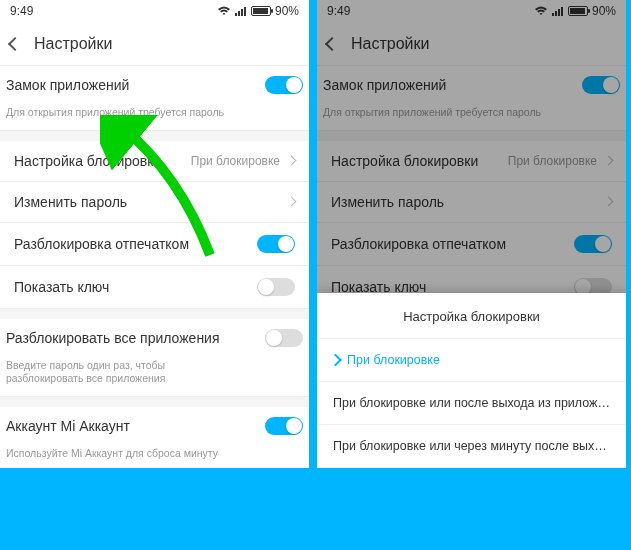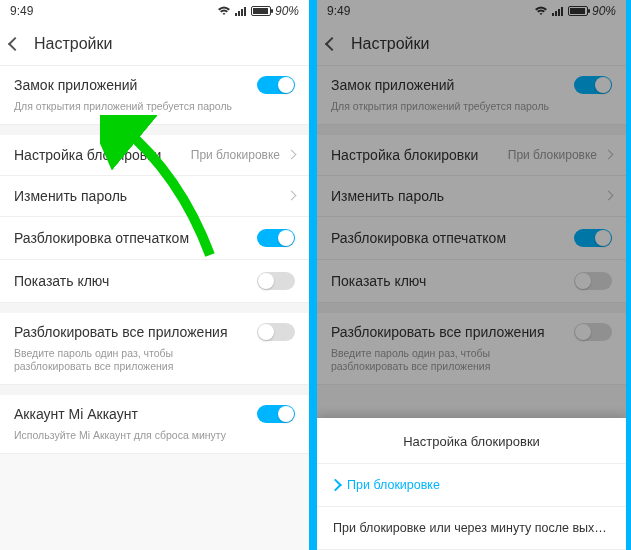--- a/index.html
+++ b/index.html
@@ -1,31 +1,31 @@
 <!DOCTYPE html>
 <html><head>
 <meta charset="utf-8">
 <style>
 * { box-sizing: border-box; margin: 0; padding: 0; }
 body { font-family: -apple-system, 'Helvetica Neue', Arial, sans-serif; background: #00b5ff; width: 631px; height: 550px; overflow: hidden; }
 .wrap { display: flex; gap: 8px; padding: 0; }
-.phone { width: 309px; height: 550px; background: #f8f8f8; position: relative; overflow: hidden; }
+.phone { width: 309px; height: 468px; background: #f8f8f8; position: relative; overflow: hidden; }
 .phone.dimmed::before { content: ""; position: absolute; inset: 0; background: rgba(0,0,0,0.35); z-index: 5; pointer-events: none; }
 .statusbar { height: 22px; background: #fff; display: flex; justify-content: space-between; align-items: center; padding: 0 10px; font-size: 12px; color: #333; }
-.status-right { display: flex; align-items: center; gap: 4px; font-style: italic; }
+.status-right { display: flex; align-items: center; gap: 4px; }
 .header { height: 44px; background: #fff; display: flex; align-items: center; padding: 0 10px; border-bottom: 1px solid #eee; gap: 14px; }
 .back-ic { width: 10px; height: 10px; border-left: 2px solid #555; border-bottom: 2px solid #555; transform: rotate(45deg); }
 .title { font-size: 16px; color: #333; font-weight: 500; text-align: right; }
 .list { background: #f5f5f5; }
-.item { background: #fff; padding: 10px 14px; border-bottom: 1px solid #eee; position: relative; }
+.item { background: #fff; padding: 10px 6px; border-bottom: 1px solid #eee; position: relative; }
 .item.tall { padding: 12px 14px; }
 .item.gap-top { margin-top: 10px; }
 .item-main { display: flex; justify-content: space-between; align-items: center; }
 .item-title { font-size: 14px; color: #333; }
-.item-sub { font-size: 10.5px; color: #999; margin-top: 6px; max-width: 220px; line-height: 1.3; }
+.item-sub { font-size: 10.5px; color: #999; margin-top: 12px; max-width: 220px; line-height: 1.3; }
 .item-val { font-size: 12px; color: #999; }
 .toggle { width: 38px; height: 18px; border-radius: 9px; position: relative; }
 .toggle.on { background: #00b5ff; }
 .toggle.off { background: #ddd; }
 .toggle::after { content: ""; position: absolute; width: 16px; height: 16px; border-radius: 50%; background: #fff; top: 1px; box-shadow: 0 1px 2px rgba(0,0,0,0.2); }
 .toggle.on::after { right: 1px; }
 .toggle.off::after { left: 1px; }
 .chev { width: 7px; height: 7px; border-right: 1.5px solid #bbb; border-top: 1.5px solid #bbb; transform: rotate(45deg); margin-left: 8px; }
 .rside { display: flex; align-items: center; }
 .wifi { display: inline-block; }
@@ -197,17 +197,18 @@
         <span class="item-title">Разблокировать все приложения</span>
         <div class="toggle off"></div>
       </div>
       <div class="item-sub">Введите пароль один раз, чтобы разблокировать все приложения</div>
     </div>
   </div>
 
   <div class="sheet">
     <div class="sheet-title">Настройка блокировки</div>
     <div class="sheet-opt sel">При блокировке</div>
+    <div class="sheet-opt">При блокировке или после выхода из приложения</div>
     <div class="sheet-opt">При блокировке или через минуту после выхода из прилож…</div>
   </div>
 </div>
 
 </div>
 
 </body></html>

